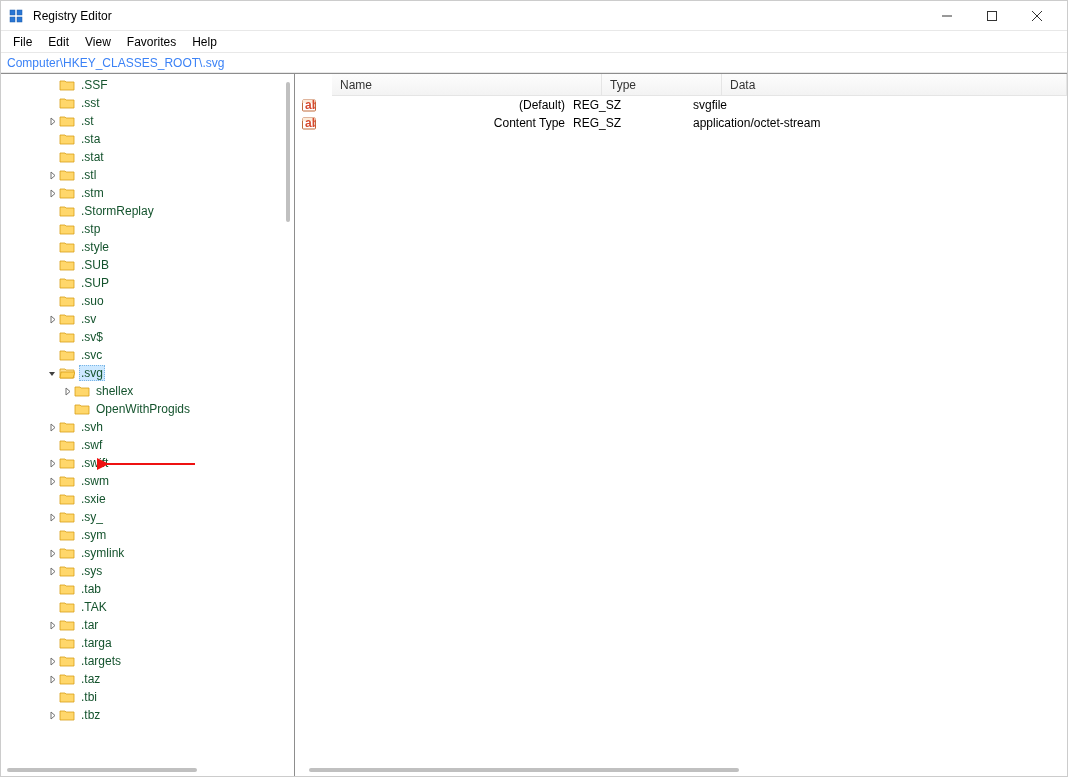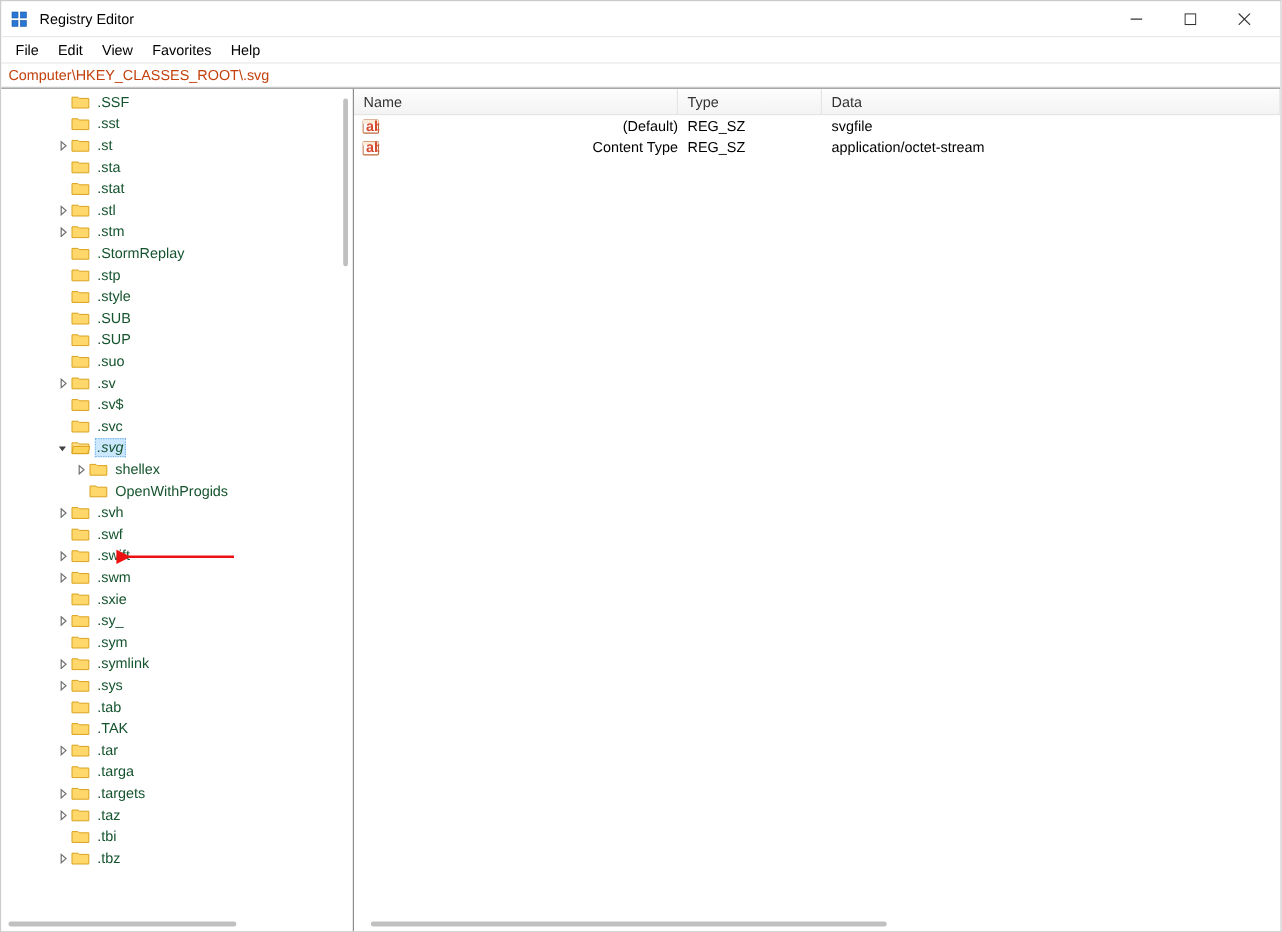--- a/index.html
+++ b/index.html
@@ -12,52 +12,52 @@
     .titlebar .title { flex: 1; color: #000; font-size: 12px; }
     .titlebar .win-controls { display: flex; }
     .titlebar .win-btn { width: 45px; height: 30px; display: flex; align-items: center; justify-content: center; color: #555; }
     .titlebar .win-btn svg { display: block; }
 
     
     .menubar { display: flex; height: 22px; align-items: center; padding: 0 4px; border-bottom: 1px solid #e8e8e8; }
     .menubar .menu-item { padding: 2px 8px; color: #000; cursor: default; }
 
     
-    .addressbar { height: 20px; display: flex; align-items: center; padding: 0 6px; border-bottom: 1px solid #e8e8e8; color: #c2410c; }
+    .addressbar { height: 20px; display: flex; align-items: center; padding: 0 6px; border-bottom: 1px solid #e8e8e8; color: #3b82f6; }
 
     
     .content { flex: 1; display: flex; border-top: 1px solid #8d8d8d; overflow: hidden; }
 
     .tree-panel { width: 294px; border-right: 1px solid #8d8d8d; position: relative; overflow: hidden; background:#fff; }
     .tree-inner { padding-top: 2px; overflow-y: auto; overflow-x: auto; height: calc(100% - 12px); }
     .tree-row { display: flex; align-items: center; height: 18px; white-space: nowrap; padding-right: 8px; }
     .tree-row .spacer { display: inline-block; }
     .tree-row .chevron { width: 12px; height: 12px; display: inline-flex; align-items: center; justify-content: center; margin-right: 1px; color: #5a5a5a; }
     .tree-row .chevron.hidden { visibility: hidden; }
     .tree-row .folder { width: 16px; height: 14px; margin-right: 4px; display: inline-flex; }
     .tree-row .label { color: #14532d; padding: 0 2px; }
-    .tree-row.selected .label { background: #cce8ff; border: 1px dotted #7ab5e6; padding: 0 1px; font-style: italic; }
+    .tree-row.selected .label { background: #cce8ff; border: 1px dotted #7ab5e6; padding: 0 1px; }
 
     
     .folder svg { display: block; }
 
     
     .annot-arrow { position: absolute; pointer-events: none; }
 
     
     .vbar-ind { position: absolute; right: 4px; top: 8px; width: 4px; height: 140px; background: #c0c0c0; border-radius: 2px; }
 
     
     .hscroll { position: absolute; left: 6px; bottom: 4px; height: 4px; background: #c0c0c0; border-radius: 2px; }
     .tree-hscroll { width: 190px; }
     .values-hscroll { width: 430px; left: 14px; }
 
     
     .values-panel { flex: 1; display: flex; flex-direction: column; position: relative; overflow: hidden; background:#fff; }
-    .val-header { display: flex; height: 22px; align-items: stretch; border-bottom: 1px solid #e5e5e5; }
+    .val-header { display: flex; height: 22px; align-items: stretch; border-bottom: 1px solid #e5e5e5; margin-left: 37px; }
     .val-header .col { display: flex; align-items: center; padding: 0 8px; border-right: 1px solid #e5e5e5; color: #333; background: linear-gradient(#fdfdfd,#f3f3f3); font-size:12px; }
     .col-name { width: 270px; }
     .col-type { width: 120px; }
     .col-data { flex: 1; border-right: none; }
 
     .val-rows { flex: 1; }
     .val-row { display: flex; align-items: center; height: 18px; }
     .val-row .vname { width: 270px; display: flex; align-items: center; padding-left: 6px; justify-content: space-between; }
     .val-row .vtype { width: 120px; padding-left: 8px; }
     .val-row .vdata { flex: 1; padding-left: 8px; }

